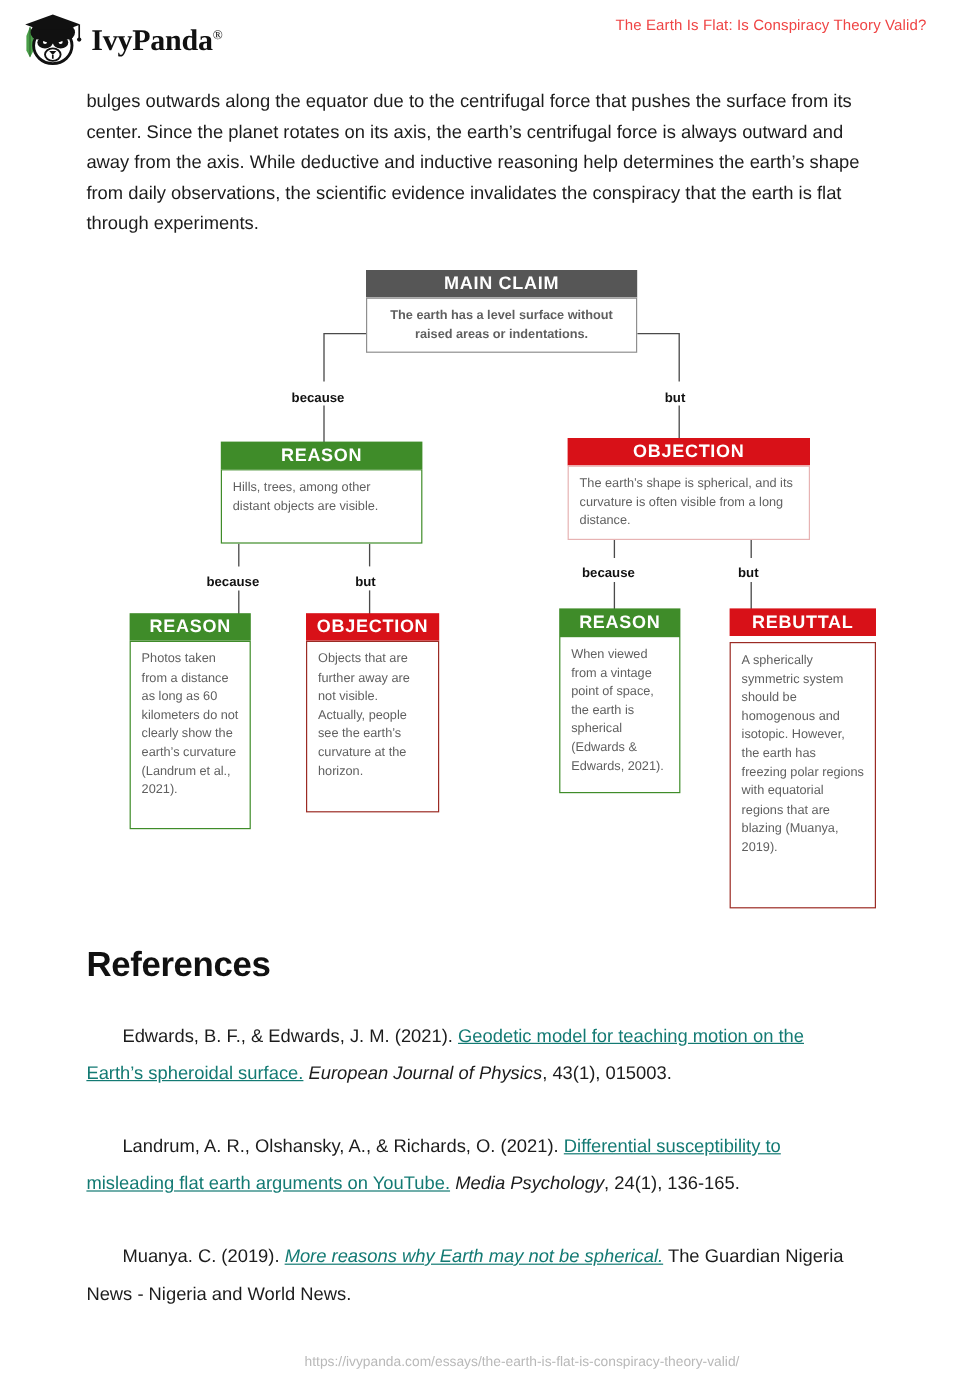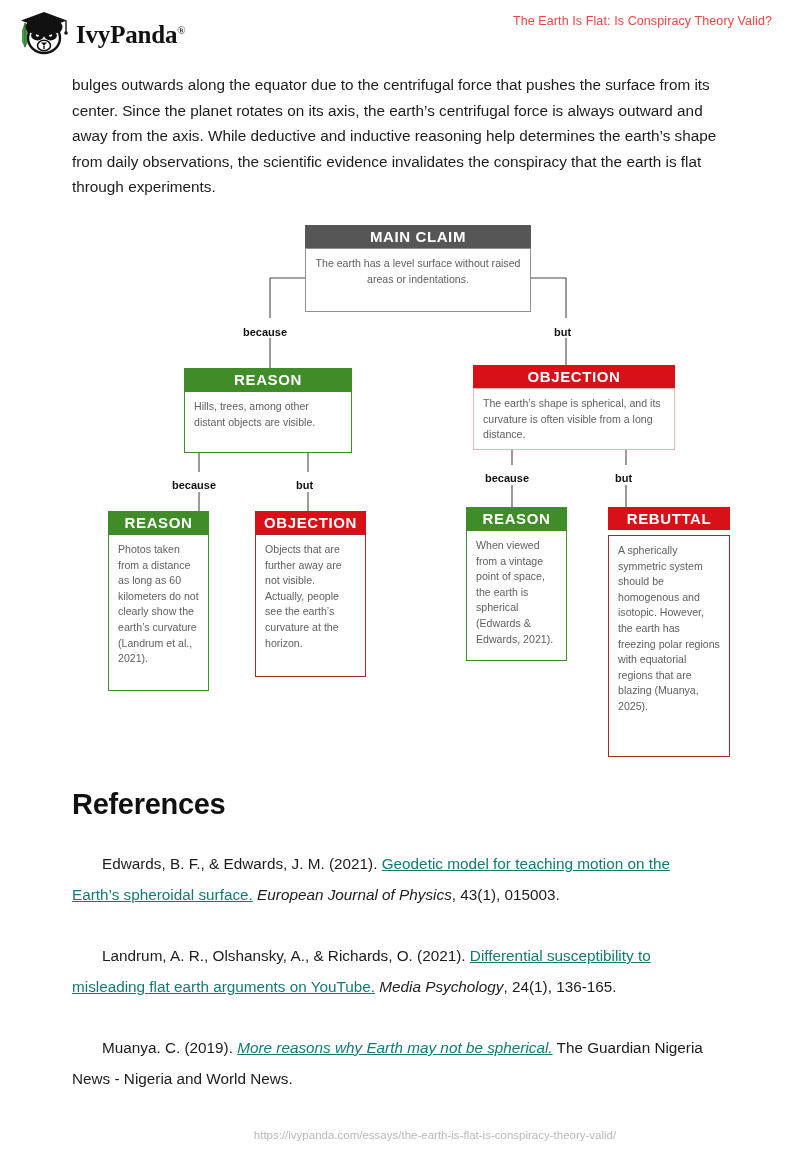--- a/index.html
+++ b/index.html
@@ -215,21 +215,21 @@
 
       <path d="M512 245 L512 260"></path>
       <path d="M512 280 L512 303"></path>
       <path d="M626 245 L626 260"></path>
       <path d="M626 280 L626 303"></path>
     </g>
   </svg>
 
   <div class="node" style="left:305px; top:20px; width:226px;">
     <div class="node-head head-main">MAIN CLAIM</div>
-    <div class="node-body body-gray body-center" style="height:64px;">The earth has a level surface without raised areas or indentations.</div>
+    <div class="node-body body-gray body-center" style="height:46px;font-weight:bold;">The earth has a level surface without raised areas or indentations.</div>
   </div>
 
   <div class="edge-label" style="left:243px; top:121px;">because</div>
   <div class="edge-label" style="left:554px; top:121px;">but</div>
 
   <div class="node" style="left:184px; top:163px; width:168px;">
     <div class="node-head head-green">REASON</div>
     <div class="node-body body-green" style="height:62px;">Hills, trees, among other distant objects are visible.</div>
   </div>
 
@@ -254,21 +254,21 @@
   </div>
 
   <div class="node" style="left:466px; top:302px; width:101px;">
     <div class="node-head head-green">REASON</div>
     <div class="node-body body-green" style="height:131px;">When viewed from a vintage point of space, the earth is spherical (Edwards &amp; Edwards, 2021).</div>
   </div>
 
   <div class="node" style="left:608px; top:302px; width:122px;">
     <div class="node-head head-red">REBUTTAL</div>
   </div>
-  <div class="node node-body body-red" style="left:608px; top:330px; width:122px; height:222px;">A spherically symmetric system should be homogenous and isotopic. However, the earth has freezing polar regions with equatorial regions that are blazing (Muanya, 2025).</div>
+  <div class="node node-body body-red" style="left:608px; top:330px; width:122px; height:222px;">A spherically symmetric system should be homogenous and isotopic. However, the earth has freezing polar regions with equatorial regions that are blazing (Muanya, 2019).</div>
 
 </div>
 
 <div class="refs-heading">References</div>
 
 <div class="ref ref-1"><span>Edwards, B. F., &amp; Edwards, J. M. (2021). </span><a href="#">Geodetic model for teaching motion on the Earth’s spheroidal surface.</a><span class="ital"> European Journal of Physics</span><span>, 43(1), 015003.</span></div>
 
 <div class="ref ref-2"><span>Landrum, A. R., Olshansky, A., &amp; Richards, O. (2021). </span><a href="#">Differential susceptibility to misleading flat earth arguments on YouTube.</a><span class="ital"> Media Psychology</span><span>, 24(1), 136-165.</span></div>
 
 <div class="ref ref-3"><span>Muanya. C. (2019). </span><a href="#" class="ital">More reasons why Earth may not be spherical.</a><span> The Guardian Nigeria News - Nigeria and World News.</span></div>

